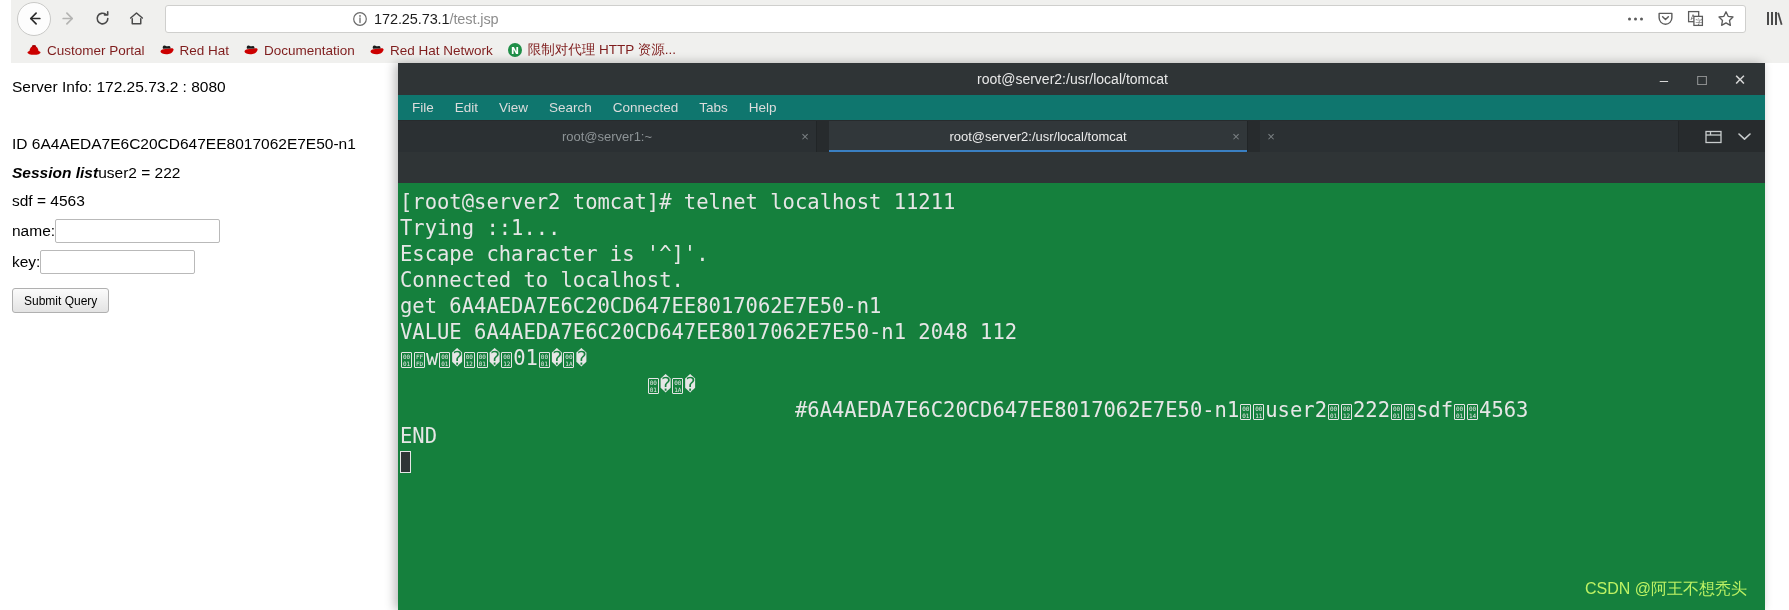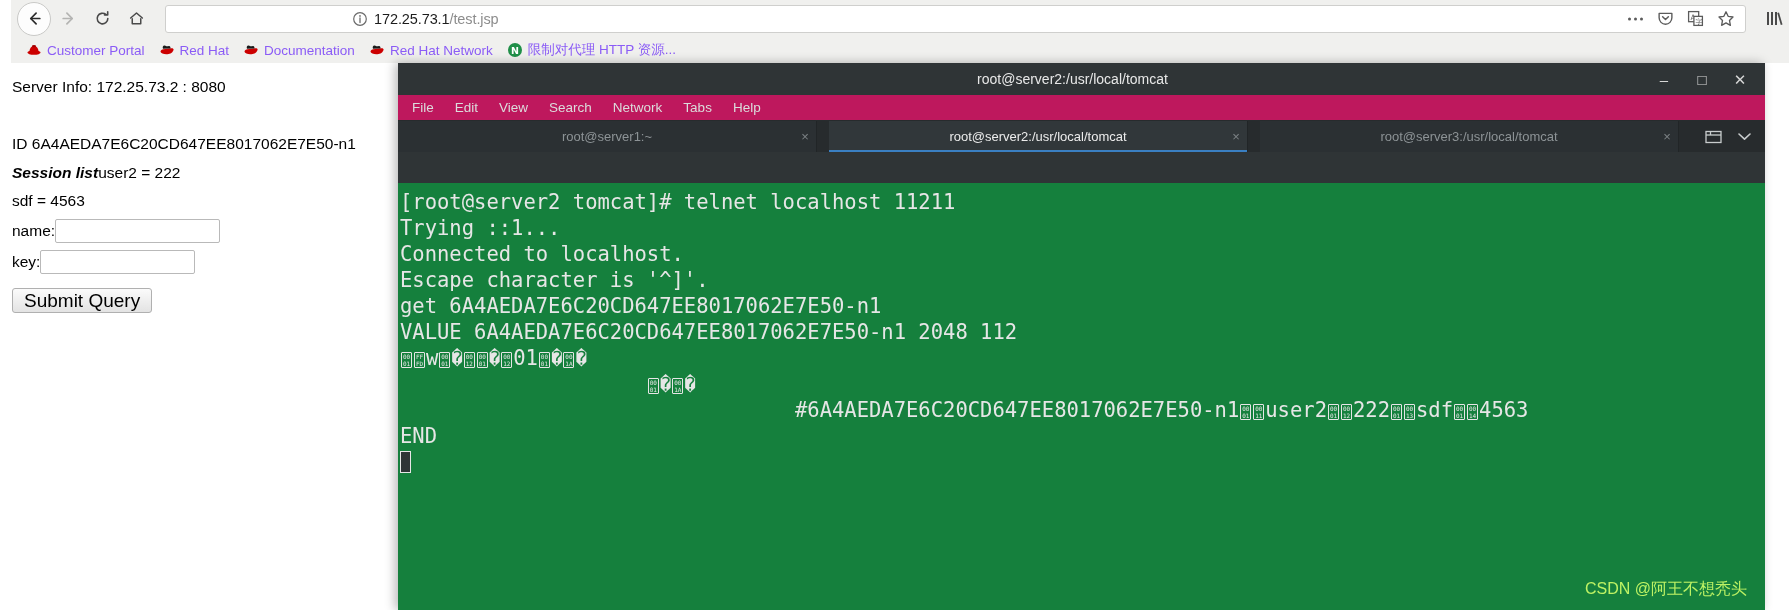--- a/index.html
+++ b/index.html
@@ -70,21 +70,21 @@
   
   .bookmarks-row {
     position: absolute; top: 37px; left: 0;
     width: 1789px; height: 26px;
     display: flex; align-items: center;
     padding-left: 8px;
   }
   .bm {
     display: flex; align-items: center;
     height: 22px; padding: 0 7px;
-    font-size: 13.5px; color: #8b5cf6;
+    font-size: 13.5px; color: #7f1d1d;
     white-space: nowrap;
     text-align: center;
   }
   .bm .fav { width: 16px; height: 16px; margin-right: 5px; flex: 0 0 auto; }
 
   
   .page {
     position: absolute; top: 63px; left: 0;
     width: 1789px; height: 547px;
     background: #ffffff;
@@ -109,21 +109,21 @@
     font-family: "Liberation Sans", sans-serif;
     font-size: 14px;
     padding: 0 4px;
   }
   #name-field { width: 165px; }
   #key-field  { width: 155px; }
   .submit-btn {
     margin-top: 7px;
     height: 25px;
     padding: 0 11px;
-    font-size: 19px;
+    font-size: 12px;
     font-family: "Liberation Sans", sans-serif;
     color: #000;
     background: linear-gradient(#fbfbfb, #e3e3e3);
     border: 1px solid #b0b0b0;
     border-radius: 3px;
     cursor: pointer;
   }
 
   
   .term-window {
@@ -146,21 +146,21 @@
     color: #e8e8e8;
     font-size: 14px;
     font-family: "Liberation Sans", sans-serif;
     padding-left: 90px;
   }
   .win-ctrls { display: flex; align-items: center; gap: 24px; padding-right: 18px; flex: 0 0 auto; }
   .win-ctrls span { color: #d7d7d7; font-size: 15px; line-height: 1; display: flex; align-items: center; justify-content: center; width: 14px; height: 14px;}
 
   .term-menubar {
     height: 26px;
-    background: #be185d;
+    background: #0f766e;
     display: flex; align-items: center;
     padding-left: 14px;
     gap: 21px;
     border-bottom: 1px solid #272b2d;
   }
   .term-menubar span {
     color: #dcdcdc;
     font-size: 13.5px;
     font-family: "Liberation Sans", sans-serif;
   }
@@ -418,36 +418,35 @@
       <span>□</span>
       <span>✕</span>
     </div>
   </div>
 
   <div class="term-menubar">
     <span>File</span>
     <span>Edit</span>
     <span>View</span>
     <span>Search</span>
-    <span>Network</span>
+    <span>Connected</span>
     <span>Tabs</span>
     <span>Help</span>
   </div>
 
   <div class="term-tabs">
     <div class="tab">
       <span class="tab-label">root@server1:~</span>
       <span class="tab-close">×</span>
     </div>
     <div class="tab active">
       <span class="tab-label">root@server2:/usr/local/tomcat</span>
       <span class="tab-close">×</span>
     </div>
     <div class="tab">
-      <span class="tab-label">root@server3:/usr/local/tomcat</span>
       <span class="tab-close">×</span>
     </div>
     <div class="tabs-right">
       <span>
         <svg width="17" height="15" viewBox="0 0 17 15">
           <rect x="1" y="2.5" width="15" height="11" fill="none" stroke="currentColor" stroke-width="1.3"></rect>
           <path d="M1 6 H16" stroke="currentColor" stroke-width="1.3"></path>
           <path d="M5.5 2.7 V6" stroke="currentColor" stroke-width="1.3"></path>
         </svg>
       </span>
@@ -455,22 +454,22 @@
         <svg width="13" height="9" viewBox="0 0 13 9">
           <path d="M1 2 L6.5 7.2 L12 2" fill="none" stroke="currentColor" stroke-width="1.6" stroke-linecap="round" stroke-linejoin="round"></path>
         </svg>
       </span>
     </div>
   </div>
 
   <div class="term-body">
     <div class="term-line">[root@server2 tomcat]# telnet localhost 11211</div>
     <div class="term-line">Trying ::1...</div>
+    <div class="term-line">Escape character is '^]'.</div>
     <div class="term-line">Connected to localhost.</div>
-    <div class="term-line">Escape character is '^]'.</div>
     <div class="term-line">get 6A4AEDA7E6C20CD647EE8017062E7E50-n1</div>
     <div class="term-line">VALUE 6A4AEDA7E6C20CD647EE8017062E7E50-n1 2048 112</div>
 
     <div class="term-line"><span class="glyph-box"><i class="t">00</i><i class="b">01</i></span><span class="glyph-box"><i class="t">FF</i><i class="b">FD</i></span>w<span class="glyph-box"><i class="t">00</i><i class="b">01</i></span><span class="repl">�</span><span class="glyph-box"><i class="t">00</i><i class="b">12</i></span><span class="glyph-box"><i class="t">00</i><i class="b">01</i></span><span class="repl">�</span><span class="glyph-box"><i class="t">00</i><i class="b">12</i></span><span>01</span><span class="glyph-box"><i class="t">00</i><i class="b">01</i></span><span class="repl">�</span><span class="glyph-box"><i class="t">00</i><i class="b">1A</i></span><span class="repl">�</span></div>
 
     <div class="term-line">                    <span class="glyph-box"><i class="t">00</i><i class="b">01</i></span><span class="repl">�</span><span class="glyph-box"><i class="t">00</i><i class="b">1A</i></span><span class="repl">�</span></div>
 
     <div class="term-line">                                <span>#6A4AEDA7E6C20CD647EE8017062E7E50-n1</span><span class="glyph-box"><i class="t">00</i><i class="b">01</i></span><span class="glyph-box"><i class="t">00</i><i class="b">11</i></span><span>user2</span><span class="glyph-box"><i class="t">00</i><i class="b">01</i></span><span class="glyph-box"><i class="t">00</i><i class="b">12</i></span><span>222</span><span class="glyph-box"><i class="t">00</i><i class="b">01</i></span><span class="glyph-box"><i class="t">00</i><i class="b">13</i></span><span>sdf</span><span class="glyph-box"><i class="t">00</i><i class="b">01</i></span><span class="glyph-box"><i class="t">00</i><i class="b">14</i></span><span>4563</span></div>
 
     <div class="term-line">END</div>

